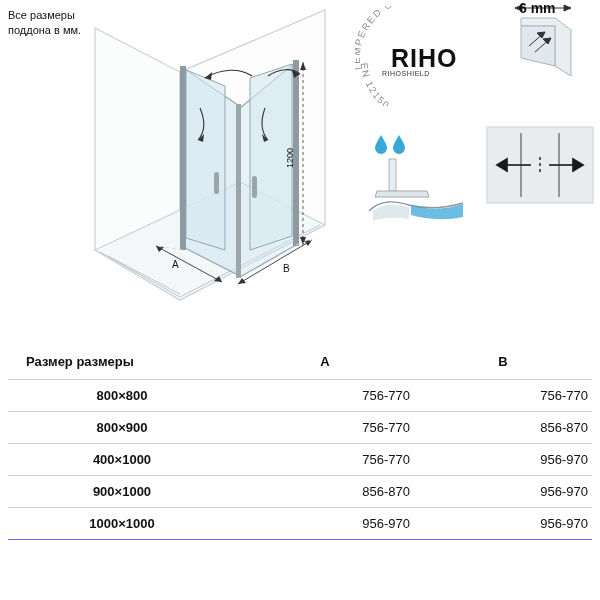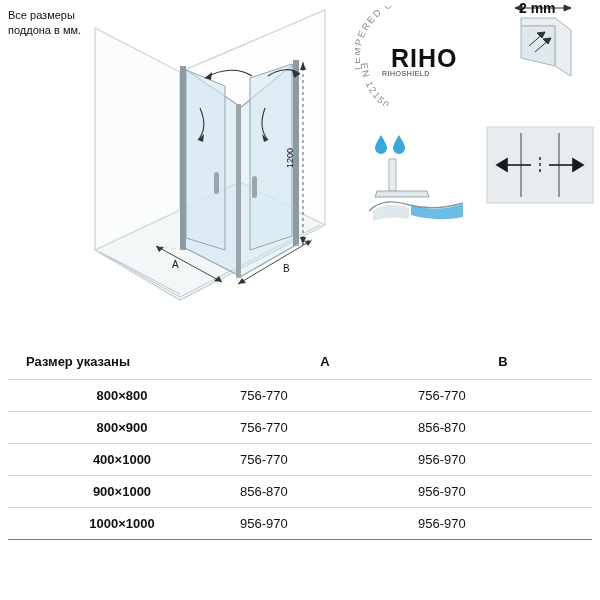--- a/index.html
+++ b/index.html
@@ -130,21 +130,21 @@
     font-weight: bold;
     text-align: center;
     padding: 6px 4px 10px 4px;
     color: #111;
   }
   table.sizes th.first {
     text-align: left;
     padding-left: 18px;
   }
   table.sizes td {
-    text-align: left;
+    text-align: right;
     padding: 8px 4px;
     border-top: 1px solid #d0d0d0;
     color: #111;
     font-size: 13px;
   }
   table.sizes td.first {
     text-align: center;
     font-weight: bold;
   }
   table.sizes tr:last-child td {
@@ -262,21 +262,21 @@
         </text>
         <text font-family="Liberation Sans, sans-serif" font-size="9.5" fill="#8d8d8d" letter-spacing="1.6">
           <textPath href="#arcBottom" startOffset="6%">EN 12150-1-ST</textPath>
         </text>
       </svg>
       <div class="riho-word">RIHO</div>
       <div class="riho-shield">RIHOSHIELD</div>
     </div>
 
     <div class="mm-block">
-      <div class="mm-label">2 mm</div>
+      <div class="mm-label">6 mm</div>
       <svg width="110" height="90" viewBox="0 0 110 90" xmlns="http://www.w3.org/2000/svg">
 
         <g stroke="#333" stroke-width="1" fill="#333">
           <line x1="30" y1="8" x2="86" y2="8"></line>
           <polygon points="30,8 37,5 37,11"></polygon>
           <polygon points="86,8 79,5 79,11"></polygon>
         </g>
 
         <polygon points="36,18 70,18 86,30 86,76 70,66 70,26 36,26" fill="#e9eef1" stroke="#aab4ba" stroke-width="1"></polygon>
         <polygon points="36,26 70,26 70,66 36,58" fill="#dfe8ec" stroke="#aab4ba" stroke-width="1"></polygon>
@@ -323,21 +323,21 @@
 
         <line x1="55" y1="32" x2="55" y2="48" stroke="#1a1a1a" stroke-width="1.4" stroke-dasharray="3,3"></line>
       </svg>
     </div>
   </div>
 
   <div class="table-wrap">
     <table class="sizes">
       <thead>
         <tr>
-          <th class="first">Размер указаны</th>
+          <th class="first">Размер размеры</th>
           <th class="col-a">A</th>
           <th class="col-b">B</th>
         </tr>
       </thead>
       <tbody>
         <tr>
           <td class="first">800×800</td>
           <td>756-770</td>
           <td>756-770</td>
         </tr>

